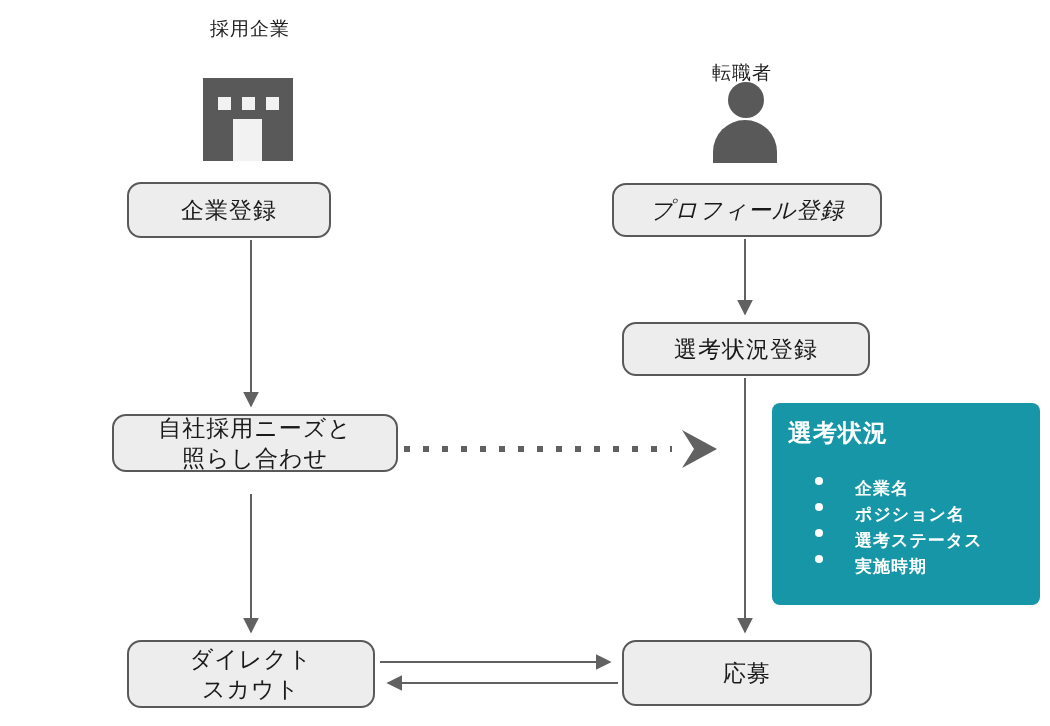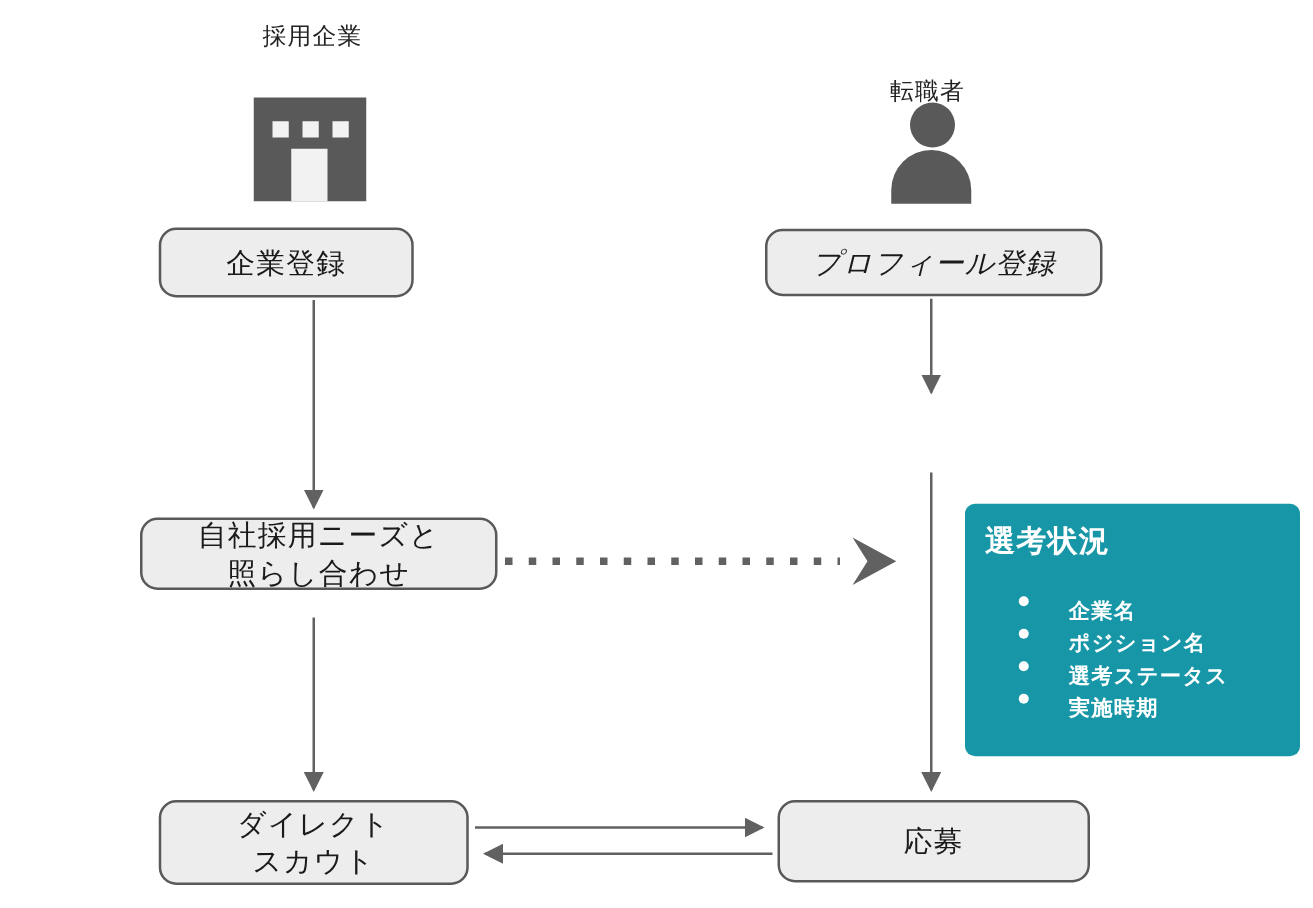--- a/index.html
+++ b/index.html
@@ -75,20 +75,21 @@
     <span class="win w3"></span>
     <span class="door"></span>
   </div>
   <div class="person">
     <span class="head"></span>
     <span class="body"></span>
   </div>
 
   <div class="node" id="box-company-reg">企業登録</div>
   <div class="node" id="box-profile-reg">プロフィール登録</div>
+  <div class="node" id="box-status-reg">選考状況登録</div>
   <div class="node" id="box-needs-match">自社採用ニーズと
 照らし合わせ</div>
   <div class="node" id="box-direct-scout">ダイレクト
 スカウト</div>
   <div class="node" id="box-apply">応募</div>
 
   <div class="panel">
     <div class="panel-title">選考状況</div>
     <ul class="panel-list">
       <li>

